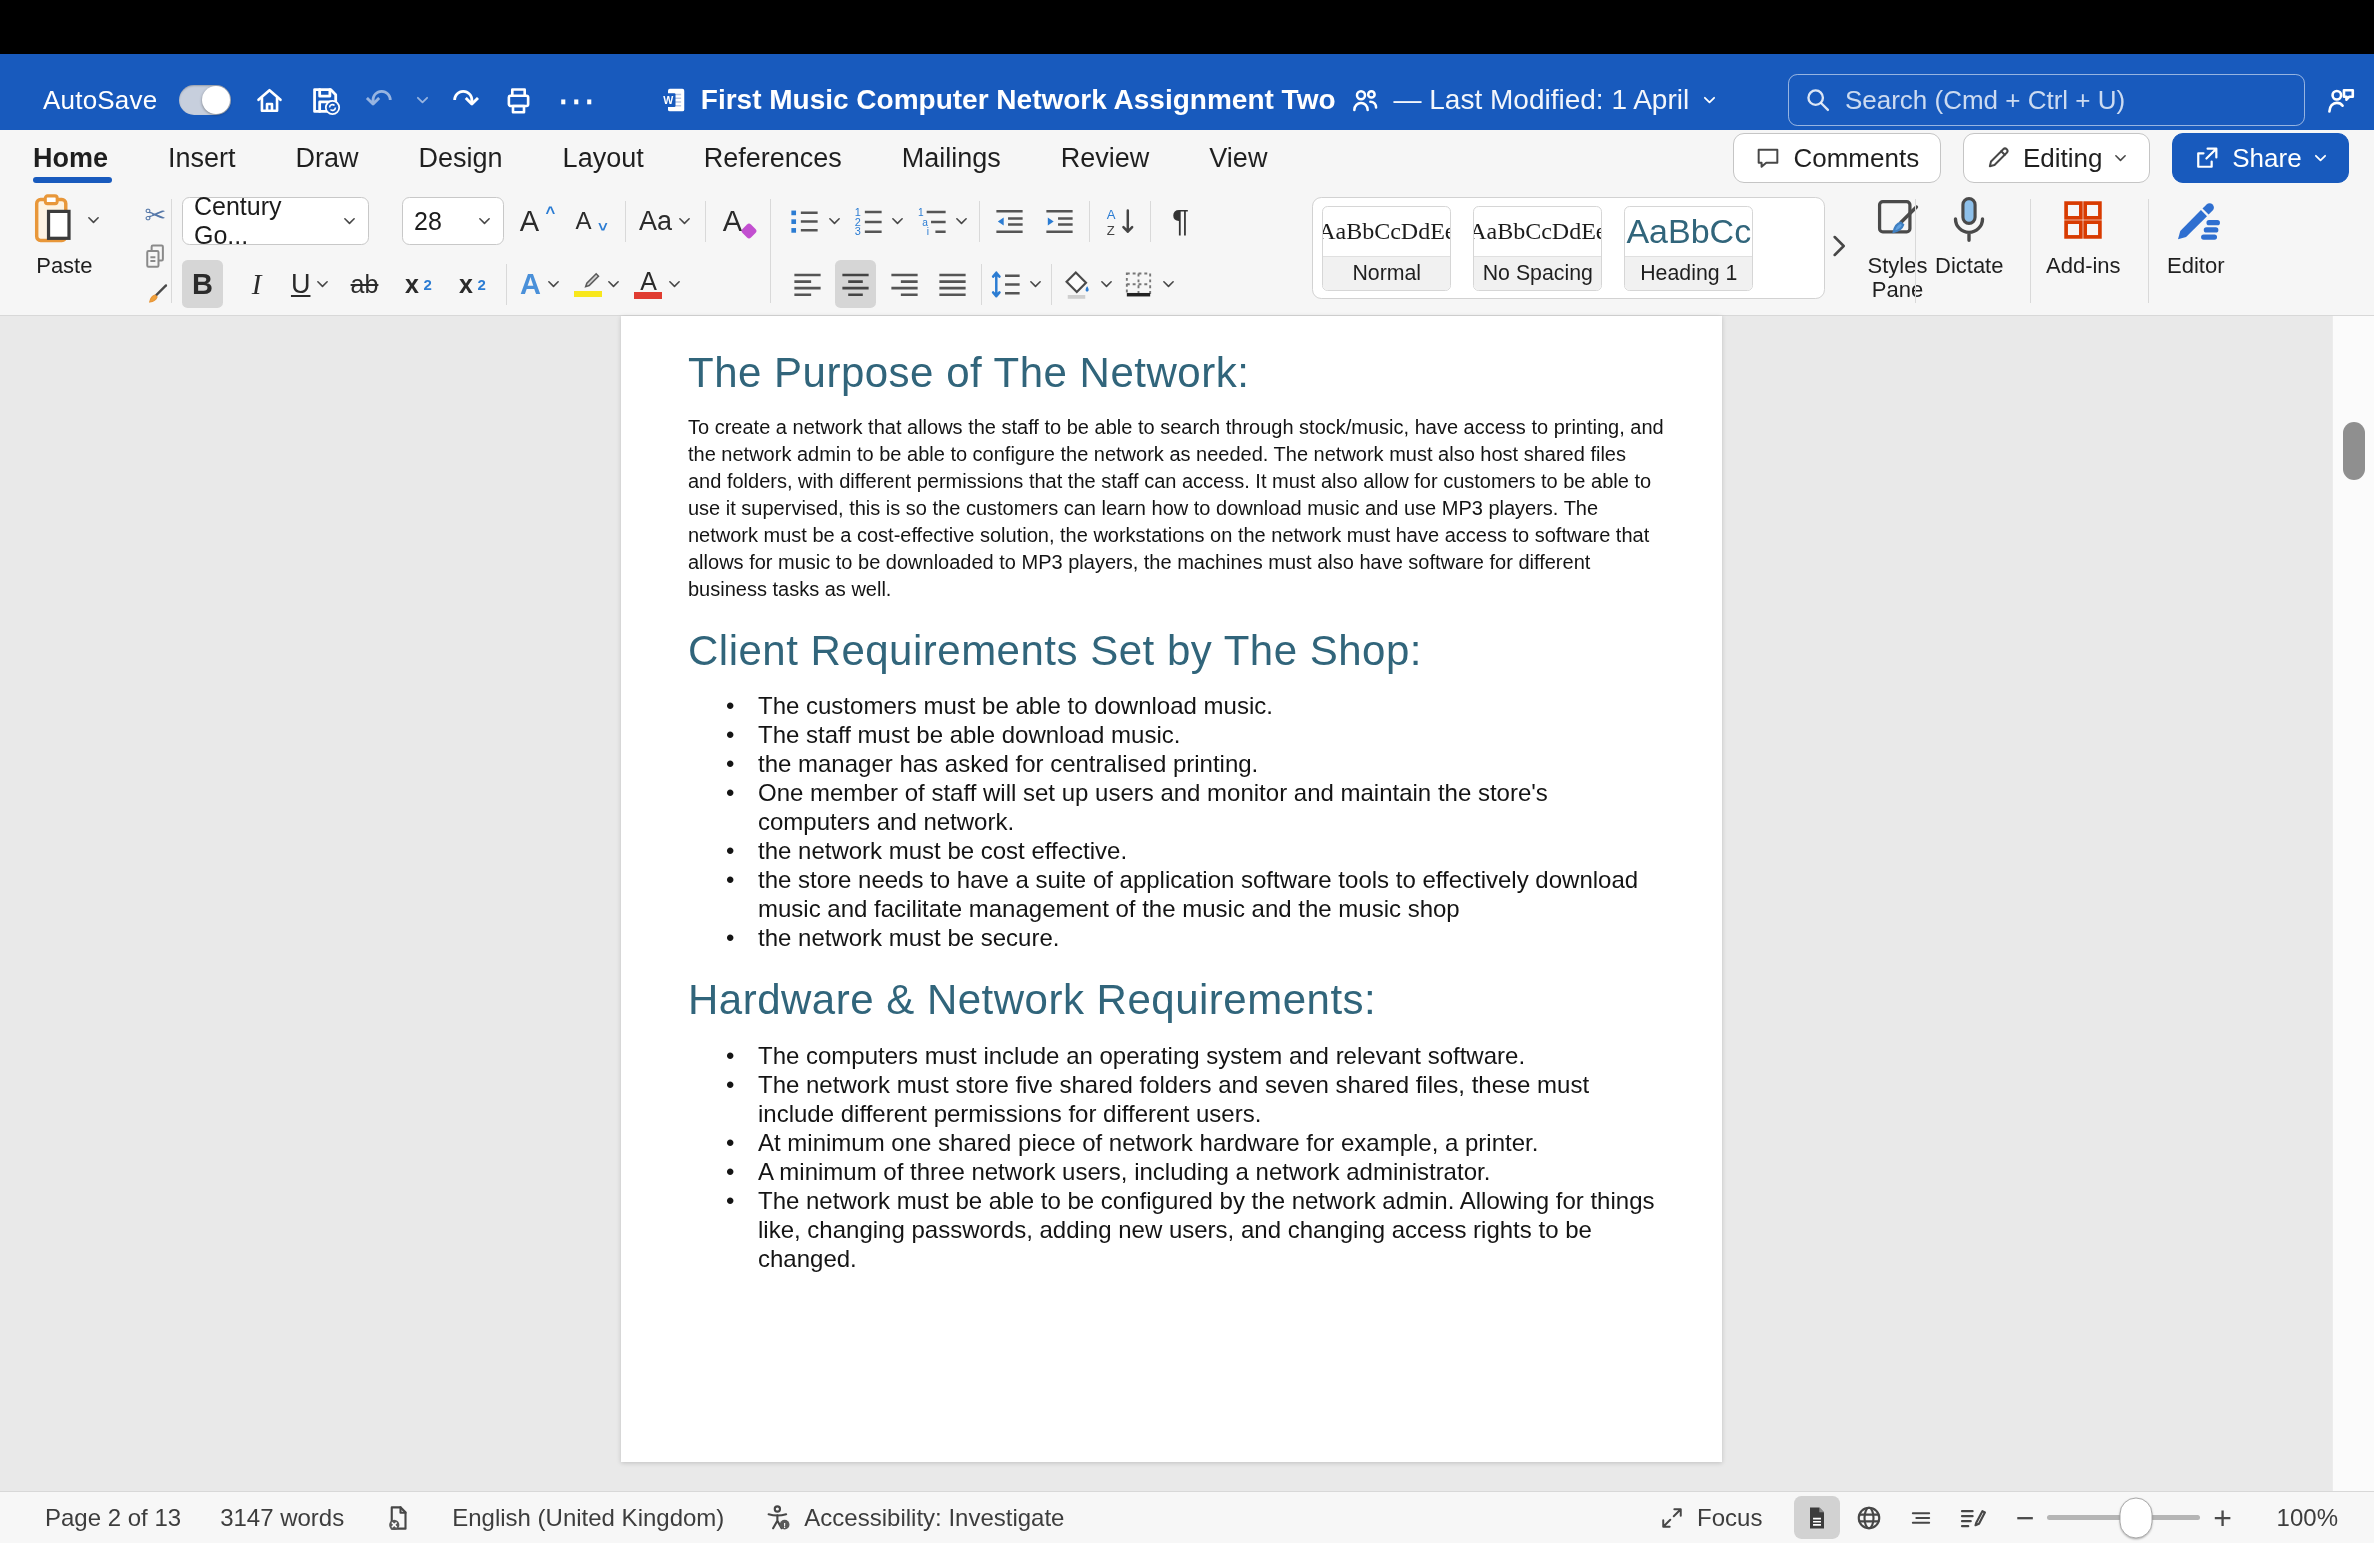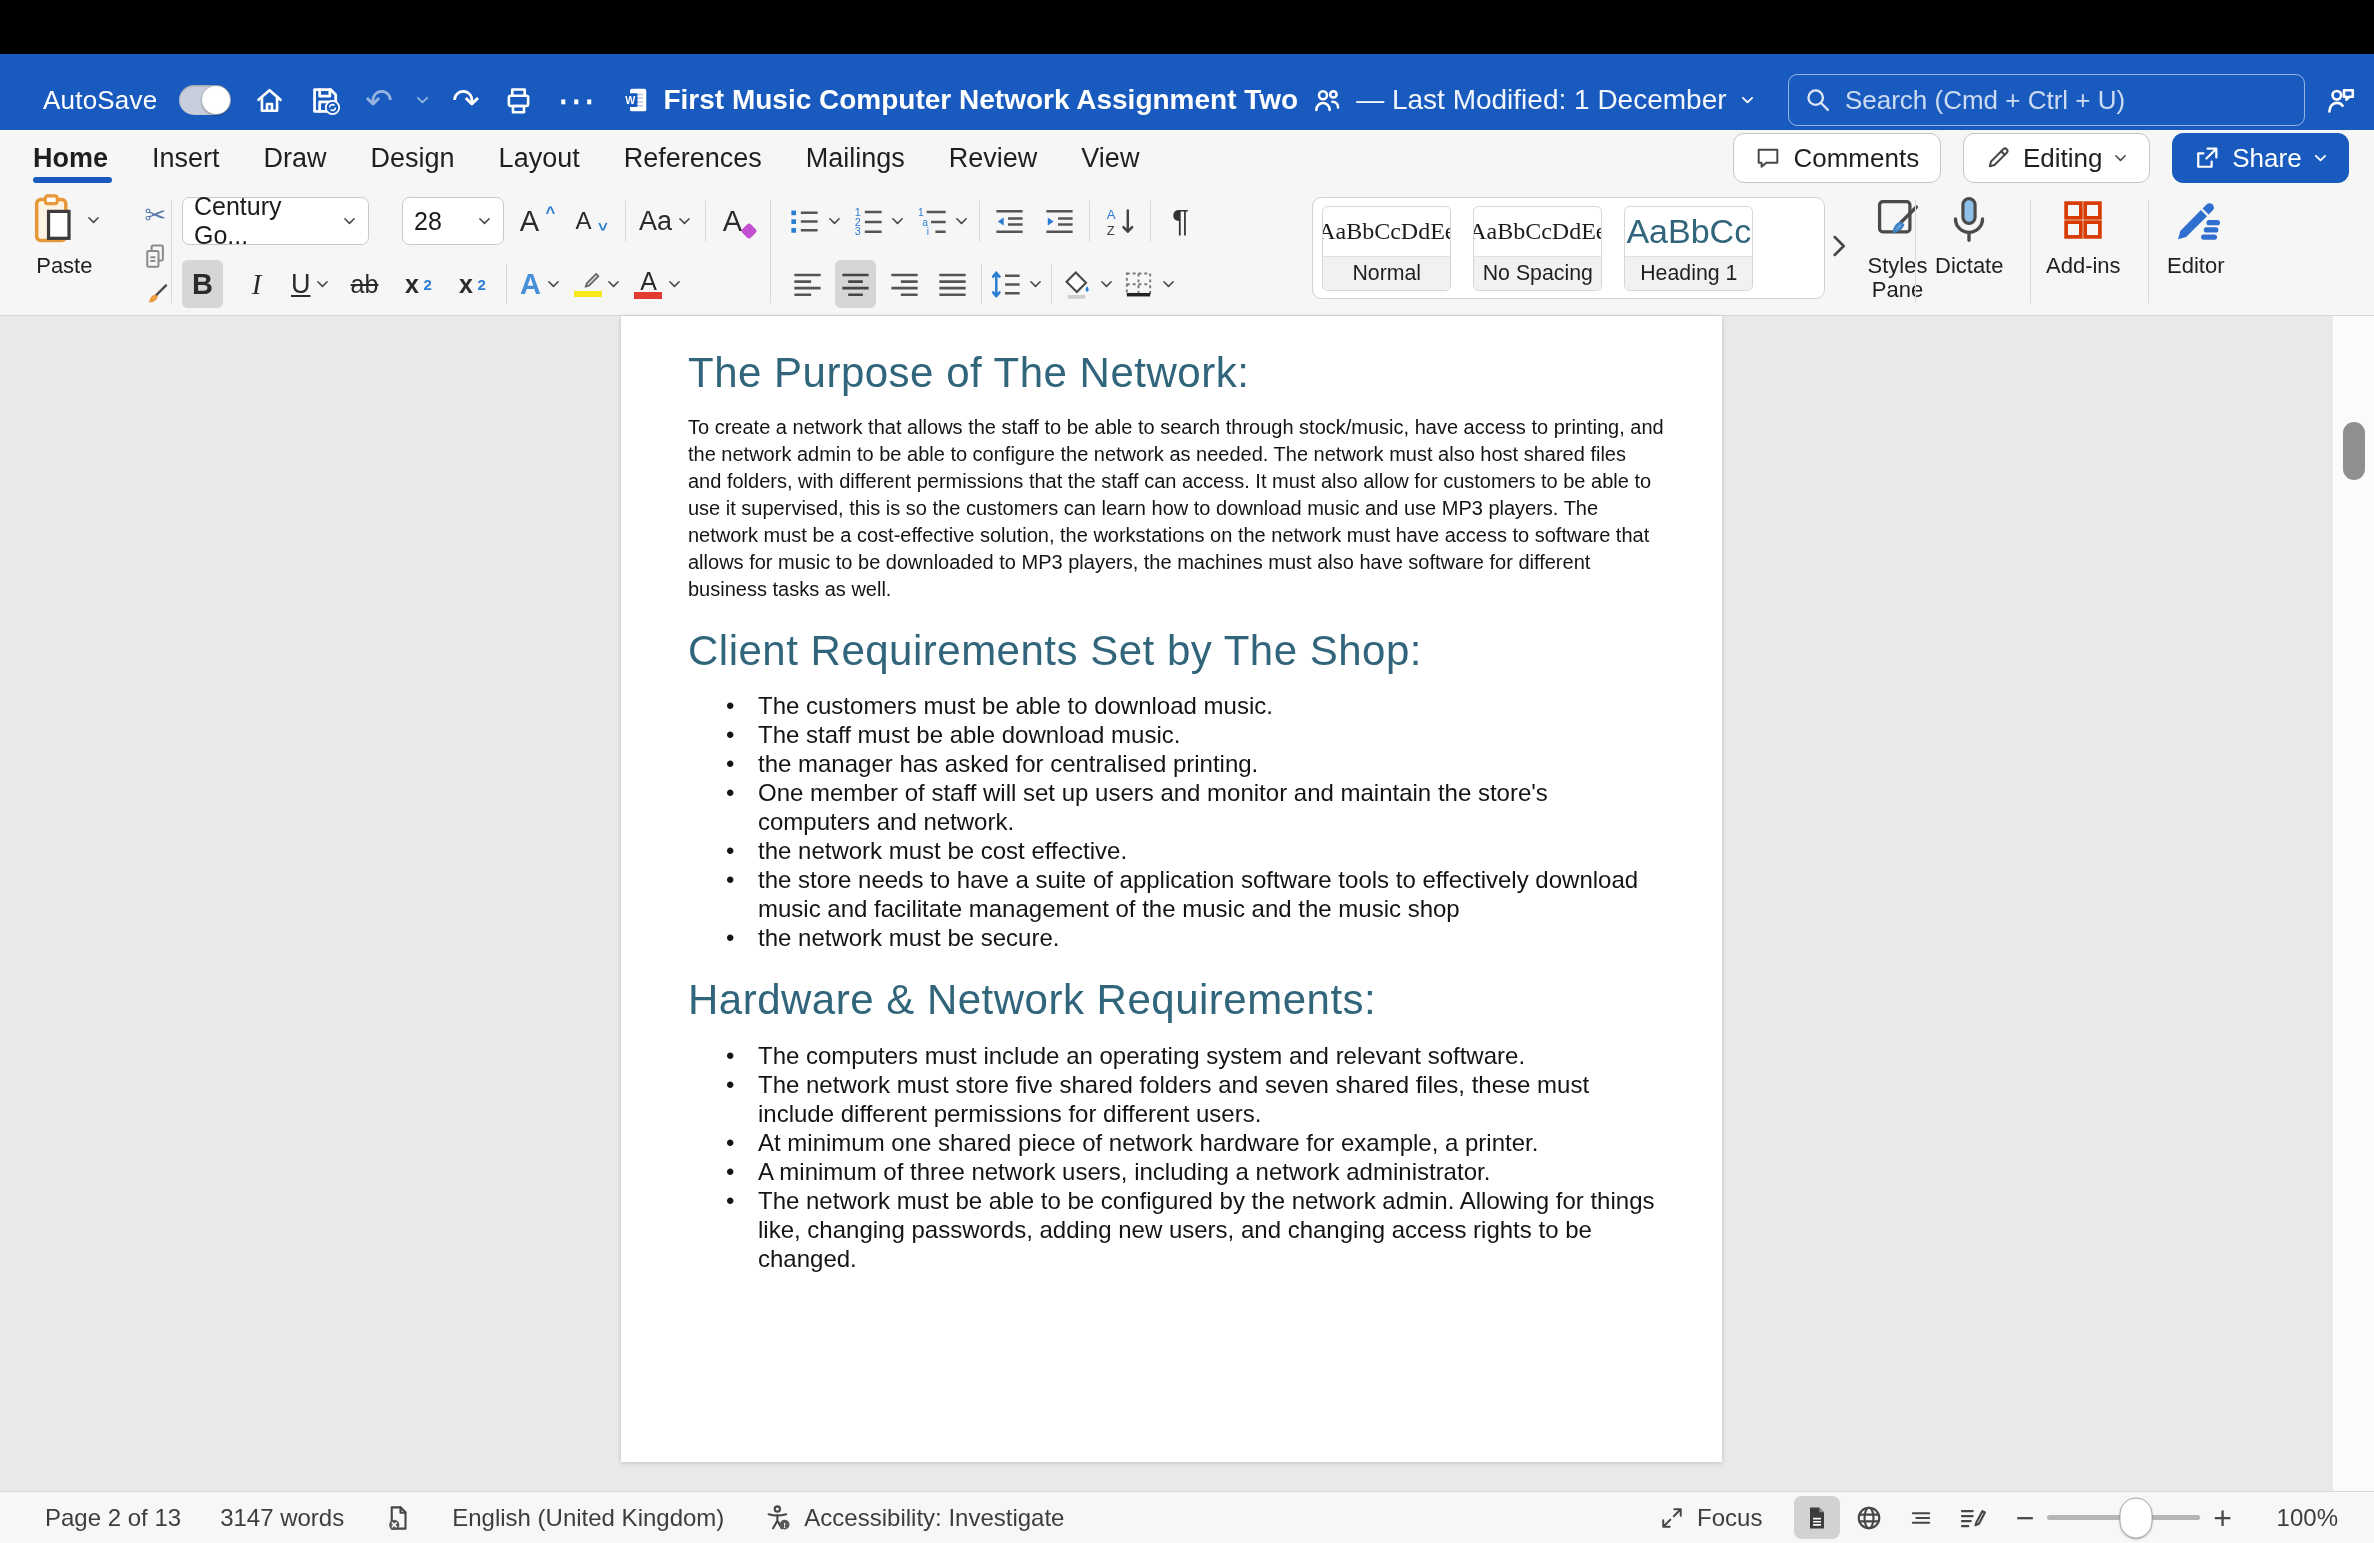--- a/index.html
+++ b/index.html
@@ -27,21 +27,21 @@
   .tb-center>*{pointer-events:auto;}
   .doc-title{font-size:28px; font-weight:600;}
   .modified{font-size:28px; font-weight:500; opacity:.95;}
   .tb-right{position:absolute; right:16.7px; top:0; height:100%; display:flex; align-items:center; gap:20.4px;}
   .searchbox{display:flex; align-items:center; gap:13px; width:517px; height:52px; border:1.9px solid rgba(255,255,255,.55); border-radius:9.3px; padding:0 15px;}
   .searchbox input{flex:1; background:transparent; border:none; outline:none; color:rgba(255,255,255,.92); font-size:26px; font-family:"Liberation Sans",sans-serif;}
   .searchbox input::placeholder{color:rgba(255,255,255,.78);}
 
   
   .tabrow{position:absolute; top:130px; left:0; width:100%; height:56px; background:#f6f6f6;}
-  .tabs{position:absolute; left:33px; top:0; height:100%; display:flex; align-items:center; gap:44px;justify-content:flex-end;}
+  .tabs{position:absolute; left:33px; top:0; height:100%; display:flex; align-items:center; gap:60px;justify-content:flex-end;}
   .tab{font-size:27px; color:#1f1f1f; position:relative; height:100%; display:flex; align-items:center; cursor:pointer;}
   .tab.active{font-weight:700;}
   .tab.active::after{content:""; position:absolute; left:0; right:-3.7px; bottom:2.8px; height:6.5px; border-radius:3.7px; background:var(--titlebar-blue);}
   .tabrow-right{position:absolute; right:26px; top:0; height:100%; display:flex; align-items:center; gap:22px;}
   .pill{display:flex; align-items:center; gap:11px; height:50px; padding:0 20.4px; background:#fff; border:1.9px solid #c5c5c5; border-radius:11px; font-size:26px; color:#1f1f1f; cursor:pointer;}
   .pill.blue{background:var(--titlebar-blue); border-color:var(--titlebar-blue); color:#fff;}
 
   
   .ribbon{position:absolute; top:186px; left:0; width:100%; height:130px; background:#f6f6f6; border-bottom:0.9px solid #d8d8d8;}
   .vdiv{position:absolute; top:13px; width:0.9px; height:104px; background:#d9d9d9;}
@@ -157,21 +157,21 @@
         <rect x="2.5" y="6.5" width="11.5" height="11" rx="1" fill="#185abd"></rect>
         <text x="8.2" y="15" text-anchor="middle" font-size="8.5" font-weight="bold" fill="#fff" font-family="Liberation Sans, sans-serif">W</text>
       </svg>
       <span class="doc-title">First Music Computer Network Assignment Two</span>
       <svg class="wic" width="32" height="32" viewBox="0 0 24 24">
           <circle cx="9" cy="8.5" r="3"></circle>
           <path d="M4 19.5 c0-3.2 2.4-5.3 5-5.3 s5 2.1 5 5.3"></path>
           <circle cx="16.8" cy="7.8" r="2.4"></circle>
           <path d="M16 13.3 c2.6 0 4.3 1.8 4.3 4.4"></path>
         </svg>
-      <span class="modified">— Last Modified: 1 December</span>
+      <span class="modified">— Last Modified: 1 April</span>
       <svg class="wic chev" viewBox="0 0 16 11">
           <path d="M3 3 l5 5 5-5"></path>
         </svg>
     </div>
 
     <div class="tb-right">
       <div class="searchbox">
         <svg width="28" height="28" viewBox="0 0 24 24" fill="none" stroke="rgba(255,255,255,.85)" stroke-width="2" stroke-linecap="round">
             <circle cx="10" cy="10" r="6.2"></circle>
             <path d="M14.8 14.8 L20.5 20.5"></path>

